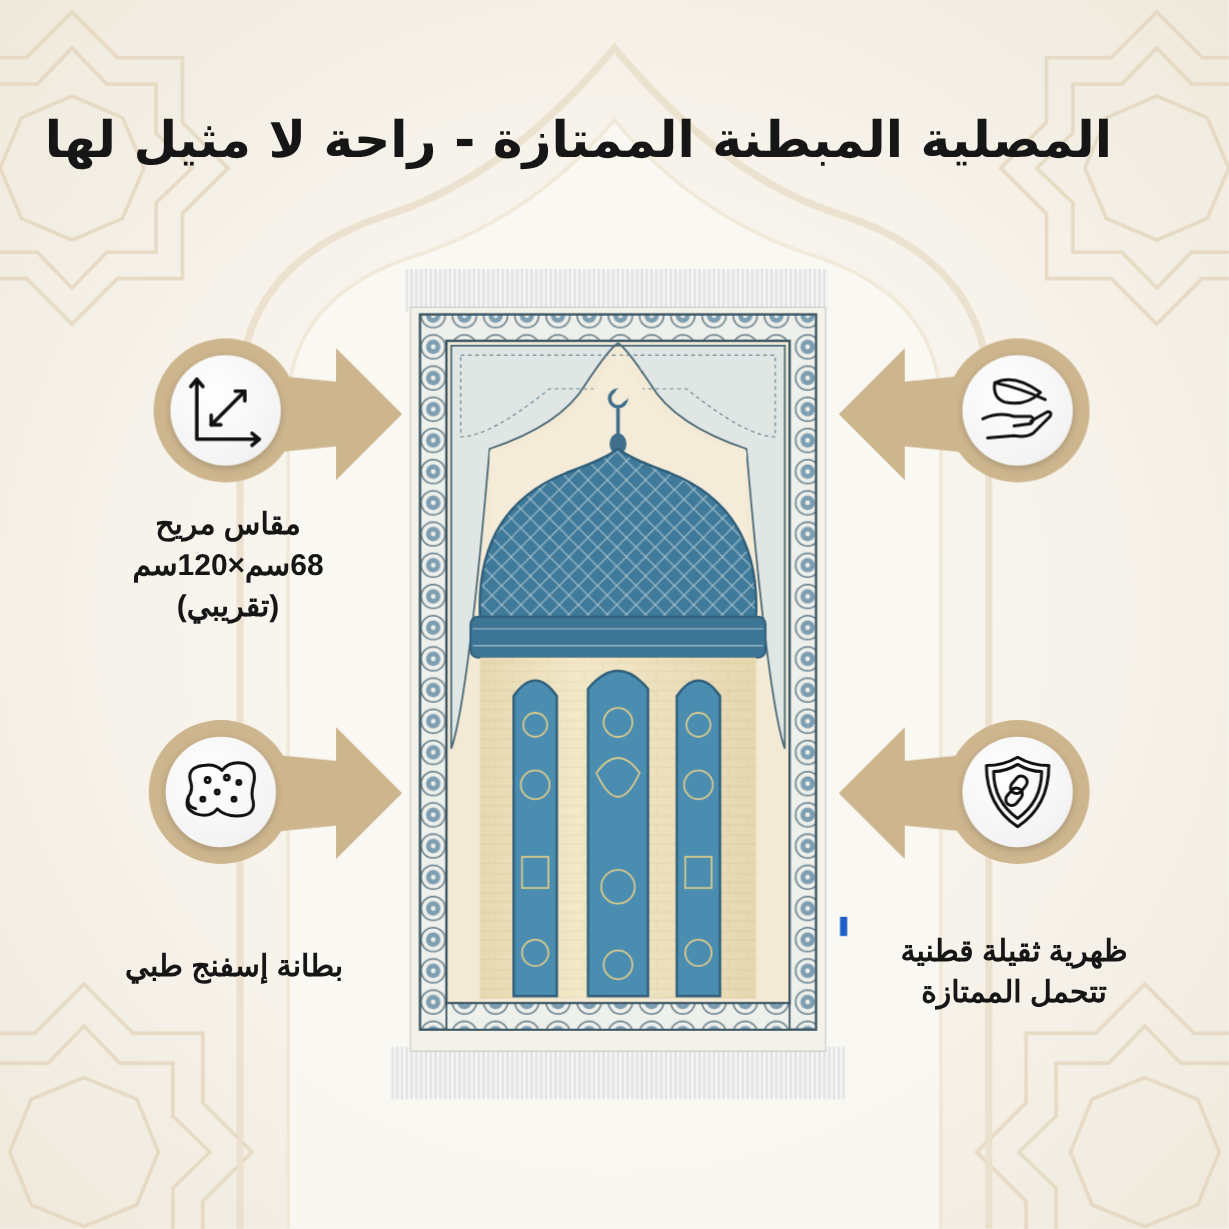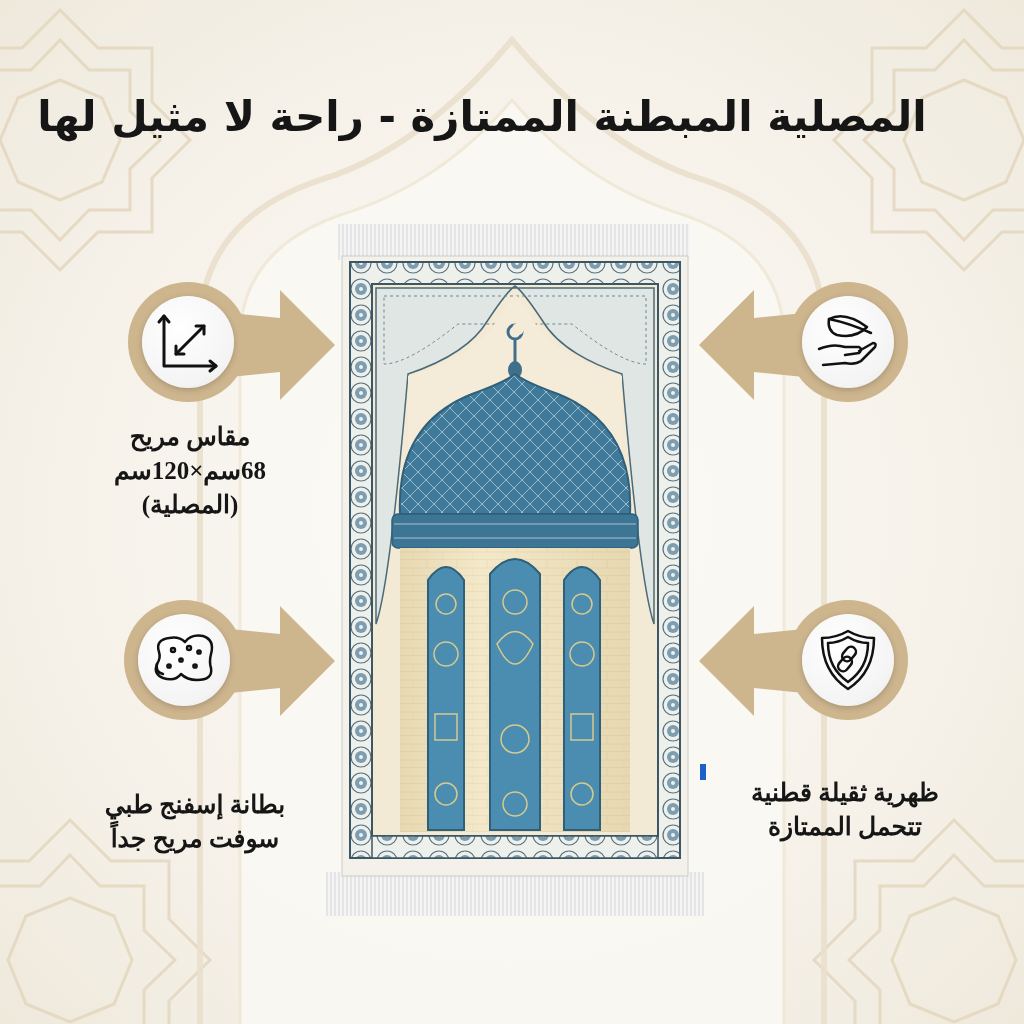--- a/index.html
+++ b/index.html
@@ -23,21 +23,21 @@
   }
   .badge-inner {
     position: absolute; left: 14px; top: 14px; width: 92px; height: 92px; border-radius: 50%;
     background: radial-gradient(circle at 40% 35%, #ffffff 0%, #f4f4f4 70%, #e4e4e4 100%);
     box-shadow: 0 2px 6px rgba(0,0,0,0.18);
     display: flex; align-items: center; justify-content: center;
   }
   .arrow { position: absolute; }
   .label {
     position: absolute; direction: rtl; text-align: center;
-    font-family: Liberation Serif, serif; font-weight: bold;
+    font-family: Liberation Sans, sans-serif; font-weight: bold;
     font-size: 25px; line-height: 34px; color: #161616;
   }
   .rug { position: absolute; left: 322px; top: 224px; width: 386px; height: 694px; }
 </style>
 </head>
 <body>
 
 <svg class="bg-pattern" width="1024" height="1024" viewBox="0 0 1024 1024">
   <g fill="none" stroke="#e3d6bd" stroke-width="3" opacity="0.85">
 
@@ -84,21 +84,21 @@
         <path d="M54,51 L60,56 L54,61"></path>
         <path d="M20,44 L48,16"></path>
         <path d="M40,16 L48,16 L48,24"></path>
         <path d="M20,36 L20,44 L28,44"></path>
       </svg>
     </div>
   </div>
   <div class="label" style="left:70px;top:420px;width:240px;">
     <div>مقاس مريح</div>
     <div>68سم×120سم</div>
-    <div>(المصلية)</div>
+    <div>(تقريبي)</div>
   </div>
 </div>
 
 <div class="feature">
   <svg class="arrow" style="left:694px;top:290px;" width="160" height="110" viewBox="0 0 160 110">
     <path d="M160,18 L60,28 L60,0 L5,55 L60,110 L60,82 L160,92 Z" fill="#cdb58e"></path>
   </svg>
   <div class="badge" style="left:788px;top:282px;">
     <div class="badge-inner">
       <svg width="66" height="66" viewBox="0 0 66 66" fill="none" stroke="#111" stroke-width="2.5" stroke-linecap="round" stroke-linejoin="round">
@@ -126,21 +126,20 @@
           <circle cx="38" cy="18" r="2"></circle>
           <circle cx="48" cy="22" r="1.6"></circle>
         <circle cx="30" cy="30" r="1.6"></circle>
           <circle cx="18" cy="36" r="1.6"></circle>
           <circle cx="44" cy="36" r="1.6"></circle>
       </svg>
     </div>
   </div>
   <div class="label" style="left:60px;top:748px;width:270px;margin-top:40px;">
     <div>بطانة إسفنج طبي</div>
-    <div>سوفت مريح جداً</div>
   </div>
 </div>
 
 <div class="feature">
   <svg class="arrow" style="left:694px;top:606px;" width="160" height="110" viewBox="0 0 160 110">
     <path d="M160,18 L60,28 L60,0 L5,55 L60,110 L60,82 L160,92 Z" fill="#cdb58e"></path>
   </svg>
   <div class="badge" style="left:788px;top:600px;">
     <div class="badge-inner">
       <svg width="60" height="64" viewBox="0 0 60 64" fill="none" stroke="#111" stroke-width="2.5" stroke-linecap="round" stroke-linejoin="round">

